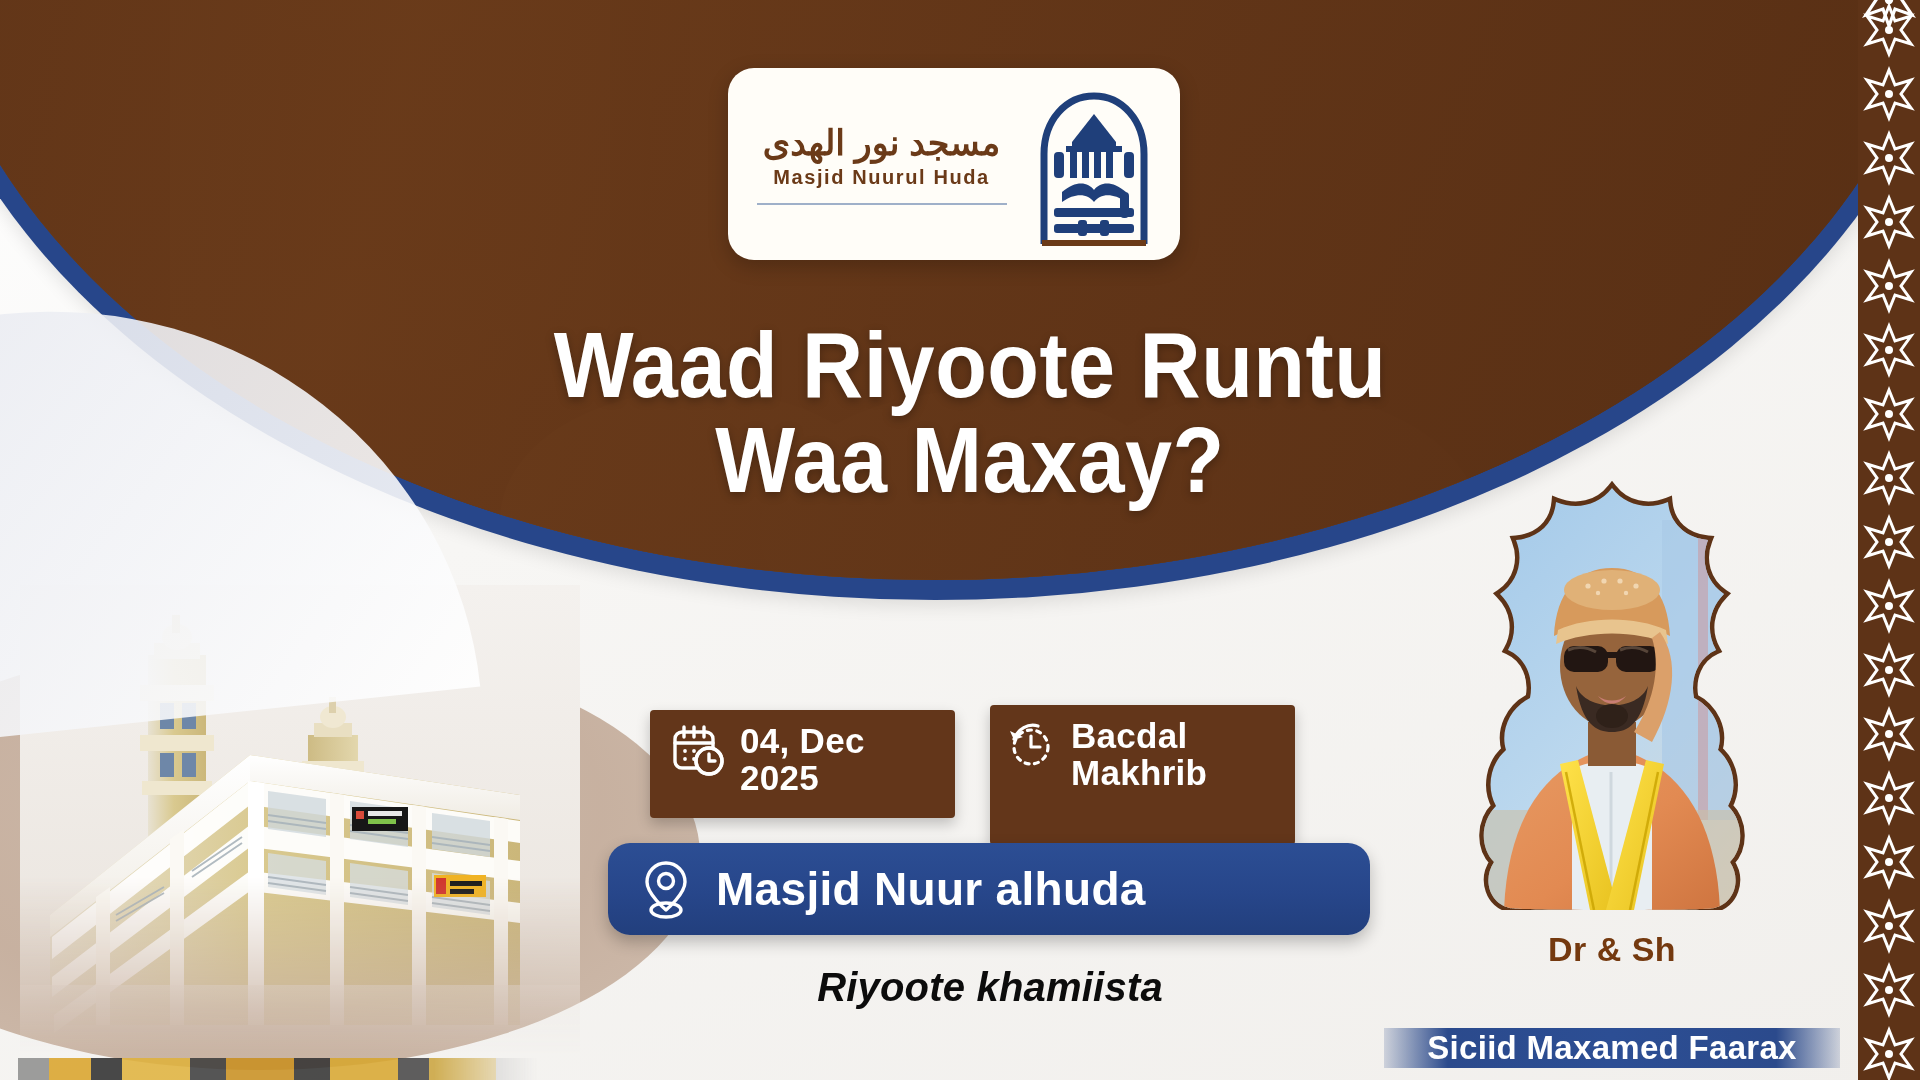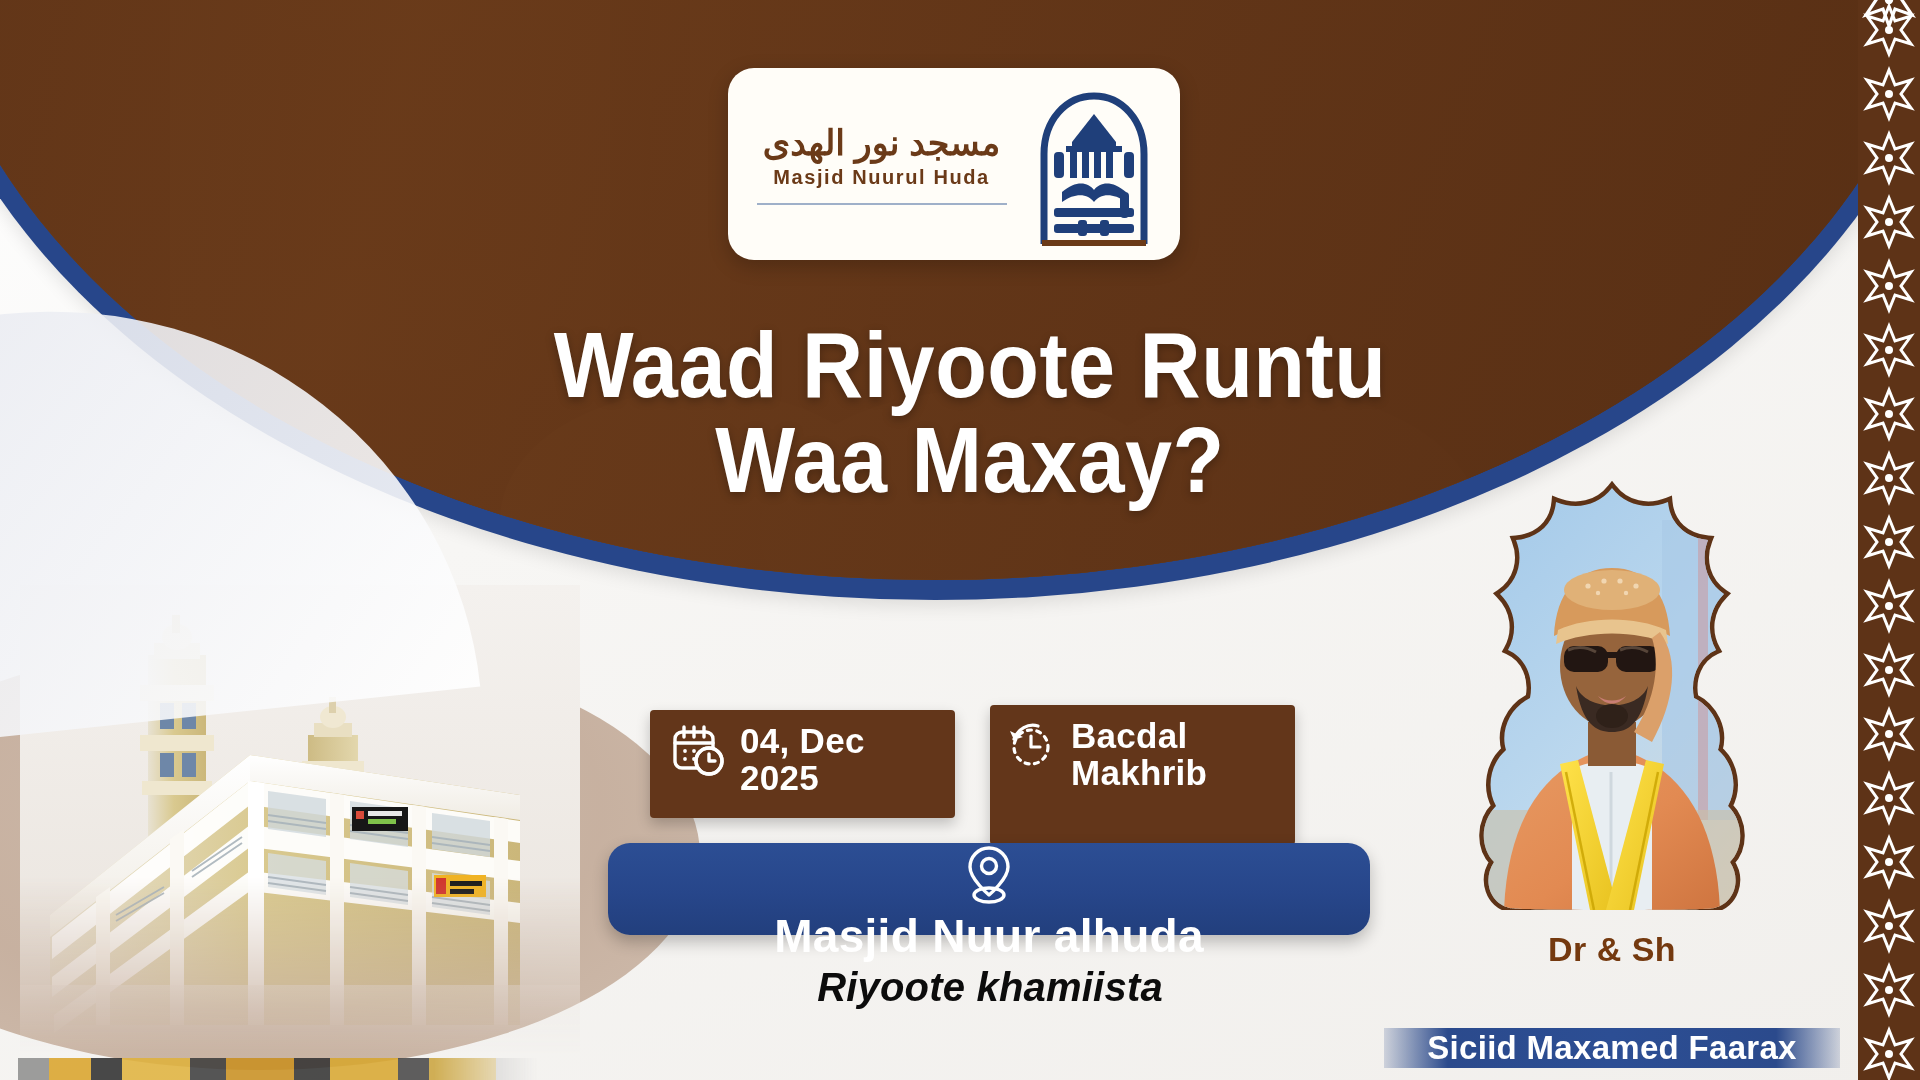--- a/index.html
+++ b/index.html
@@ -169,23 +169,22 @@
 
   
   .location-bar{
     position:absolute;
     left:608px; top:843px;
     width:762px; height:92px;
     background:linear-gradient(180deg,#2C4E94 0%,#27468A 55%,#223F7D 100%);
     border-radius:22px;
     box-shadow:0 7px 16px rgba(0,0,0,.24);
     display:flex; align-items:center;
-    gap:4px; padding:0 30px;
+    gap:22px; padding:0 30px;
     color:#fff;
-    flex-direction:column;
   }
   .location-bar .ico{flex:0 0 auto;width:56px;height:62px;}
   .location-bar .ico svg{display:block;width:100%;height:100%;}
   .location-bar .txt{
     font-size:46px; font-weight:700; letter-spacing:.3px; white-space:nowrap;
   }
 
   
   .note{
     position:absolute;

